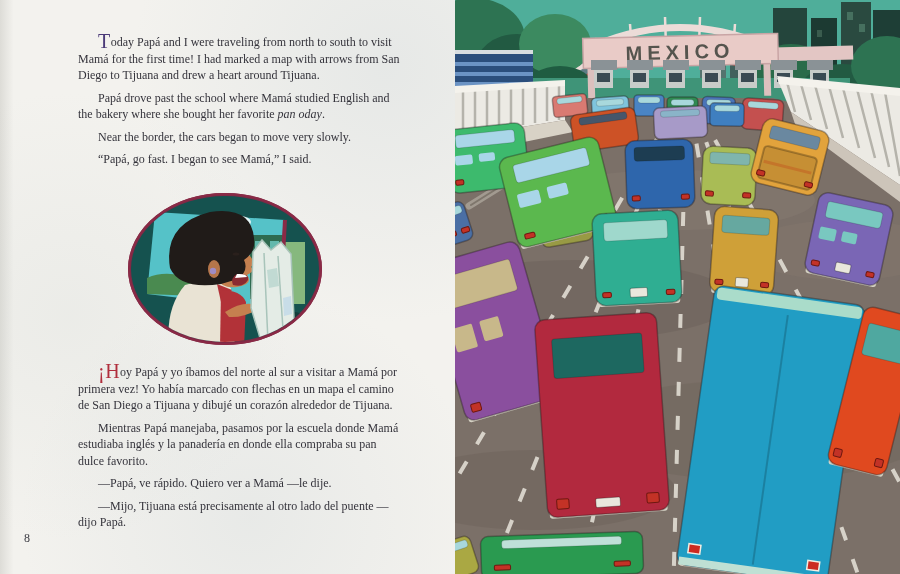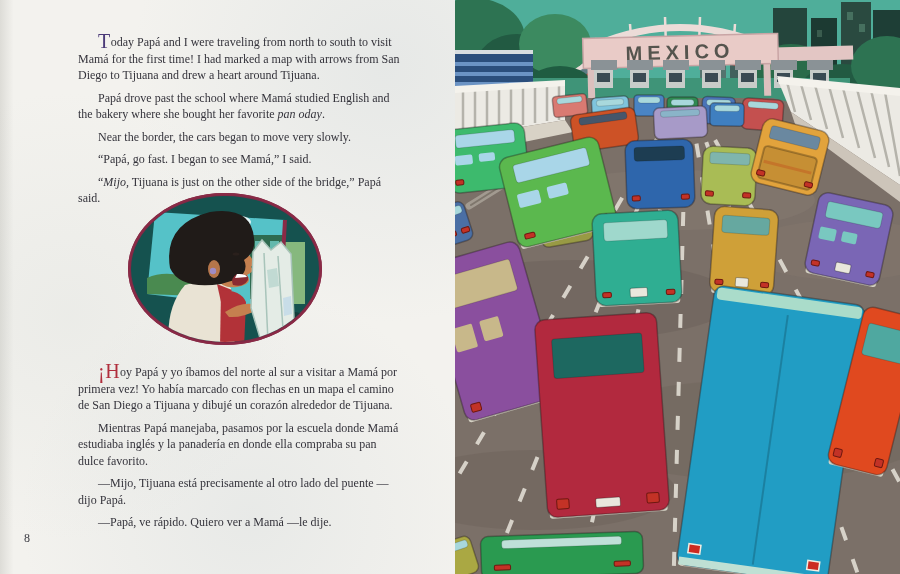--- a/index.html
+++ b/index.html
@@ -37,21 +37,20 @@
 </head>
 <body>
 
 <div id="left-page">
 
   <div id="english-block" class="text-block" style="color: rgb(52, 51, 59);">
       <p><span class="dropcap" style="color: rgb(75, 58, 120);">T</span><span>oday Papá and I were traveling from north to south to visit Mamá for the first time! I had marked a map with arrows from San Diego to Tijuana and drew a heart around Tijuana.</span></p>
       <p><span>Papá drove past the school where Mamá studied English and the bakery where she bought her favorite </span><em>pan oday</em><span>.</span></p>
       <p><span>Near the border, the cars began to move very slowly.</span></p>
       <p><span>“Papá, go fast. I began to see Mamá,” I said.</span></p>
-      <p><span>“</span><em>Mijo,</em><span> Tijuana is just on the other side of the bridge,” Papá said.</span></p>
     </div>
 
   <svg id="inset-illustration" viewBox="0 0 200 158">
     <defs>
       <clipPath id="ovalClip">
           <ellipse cx="100" cy="79" rx="94" ry="73"></ellipse>
         </clipPath>
     </defs>
     <ellipse cx="100" cy="79" rx="97" ry="76" fill="#7e2a46"></ellipse>
     <ellipse cx="100" cy="79" rx="94" ry="73" fill="#15524f"></ellipse>
@@ -97,22 +96,22 @@
         <path d="M142,80 L152,78 L154,96 L144,98 Z" fill="#bcd8d0" opacity=".9"></path>
         <path d="M158,108 L166,106 L167,124 L159,126 Z" fill="#c4dce8" opacity=".9"></path>
       </g>
     </g>
     <ellipse cx="100" cy="79" rx="96" ry="75" fill="none" stroke="#8a2a46" stroke-width="2"></ellipse>
   </svg>
 
   <div id="spanish-block" class="text-block" style="color: rgb(52, 51, 59);">
       <p><span class="dropcap" style="color: rgb(176, 46, 60);">¡H</span><span>oy Papá y yo íbamos del norte al sur a visitar a Mamá por primera vez! Yo había marcado con flechas en un mapa el camino de San Diego a Tijuana y dibujé un corazón alrededor de Tijuana.</span></p>
       <p><span>Mientras Papá manejaba, pasamos por la escuela donde Mamá estudiaba inglés y la panadería en donde ella compraba su pan dulce favorito.</span></p>
+      <p><span>—Papá, ve rápido. Quiero ver a Mamá —le dije.</span></p>
       <p><span>—Mijo, Tijuana está precisamente al otro lado del puente —dijo Papá.</span></p>
-      <p><span>—Papá, ve rápido. Quiero ver a Mamá —le dije.</span></p>
     </div>
 
   <div id="page-number">8</div>
 </div>
 
 <div id="right-page">
 <svg id="border-illustration" viewBox="0 0 445 574">
 
   <rect x="0" y="0" width="445" height="130" fill="#4fae9a"></rect>
 

